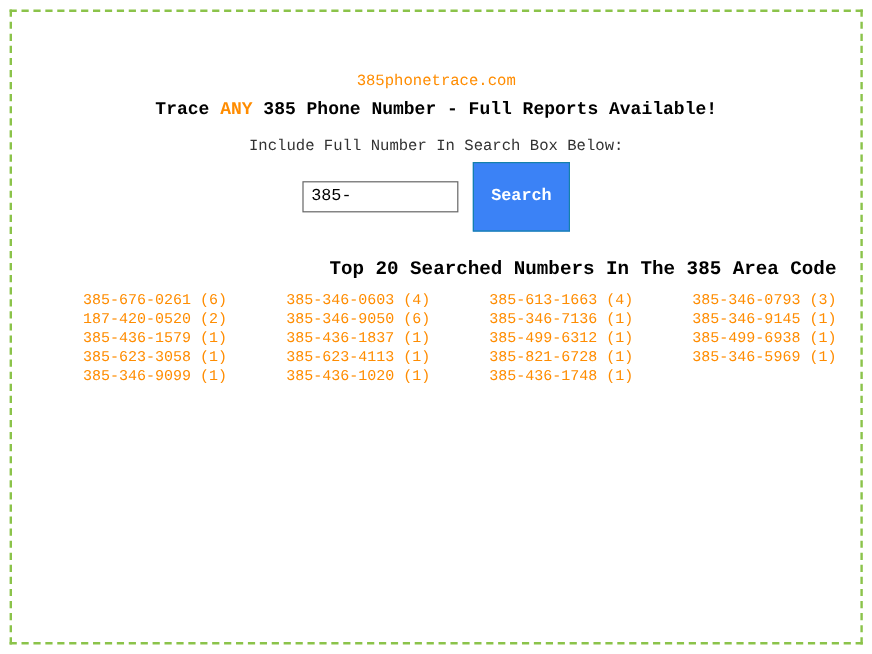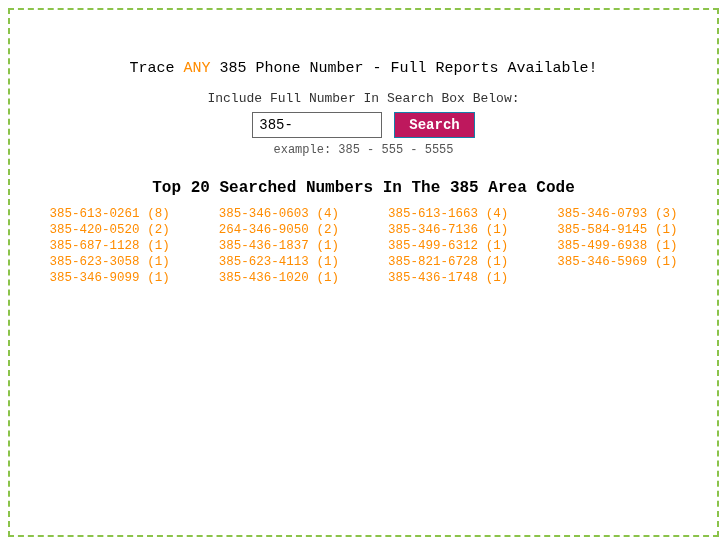--- a/index.html
+++ b/index.html
@@ -33,21 +33,21 @@
       margin-top: 40px;
     }
     .site-url {
       color: #ff8c00;
       font-size: 13px;
       font-family: 'Courier New', Courier, monospace;
       margin-bottom: 8px;
     }
     .tagline {
       font-size: 15px;
-      font-weight: normal;
+      font-weight: bold;
       color: #000;
       font-family: 'Courier New', Courier, monospace;
       margin-bottom: 14px;
     }
     .tagline .any {
       color: #ff8c00;
     }
     .search-label {
       font-size: 13px;
       color: #333;
@@ -63,37 +63,37 @@
     }
     .search-input {
       border: 1px solid #666;
       padding: 4px 6px;
       font-size: 14px;
       font-family: 'Courier New', Courier, monospace;
       width: 130px;
       outline: none;
     }
     .search-button {
-      background: #be185d;
+      background: #3b82f6;
       color: #fff;
       border: 1px solid #1580ab;
-      padding: 4px 14px;
+      padding: 20px 14px;
       font-size: 14px;
       font-family: 'Courier New', Courier, monospace;
       font-weight: bold;
       cursor: pointer;
     }
     .search-example {
       font-size: 12px;
       color: #555;
       font-family: 'Courier New', Courier, monospace;
     }
     .top-numbers-section {
       margin-top: 22px;
-      text-align: center;
+      text-align: right;
     }
     .top-numbers-title {
       font-size: 16px;
       font-weight: bold;
       color: #000;
       font-family: 'Courier New', Courier, monospace;
       margin-bottom: 10px;
     }
     .numbers-grid {
       display: grid;
@@ -115,43 +115,43 @@
       margin-top: 8px;
     }
   </style>
 </head>
 <body>
 
 <div class="outer-border">
 
 
   <div class="content-area">
+    <div class="site-url">385phonetrace.com</div>
     <div class="tagline">
       <span>Trace </span><span class="any">ANY</span><span> 385 Phone Number - Full Reports Available!</span>
     </div>
     <div class="search-label">Include Full Number In Search Box Below:</div>
     <div class="search-row">
       <input class="search-input" type="text" value="385-" style="">
       <button class="search-button">Search</button>
     </div>
-    <div class="search-example">example: 385 - 555 - 5555</div>
   </div>
 
   <div class="top-numbers-section">
     <div class="top-numbers-title">Top 20 Searched Numbers In The 385 Area Code</div>
     <div class="numbers-grid" id="numbers-grid">
-        <a class="phone-link" href="#">385-613-0261 (8)</a>
+        <a class="phone-link" href="#">385-676-0261 (6)</a>
         <a class="phone-link" href="#">385-346-0603 (4)</a>
         <a class="phone-link" href="#">385-613-1663 (4)</a>
         <a class="phone-link" href="#">385-346-0793 (3)</a>
-        <a class="phone-link" href="#">385-420-0520 (2)</a>
-        <a class="phone-link" href="#">264-346-9050 (2)</a>
+        <a class="phone-link" href="#">187-420-0520 (2)</a>
+        <a class="phone-link" href="#">385-346-9050 (6)</a>
         <a class="phone-link" href="#">385-346-7136 (1)</a>
-        <a class="phone-link" href="#">385-584-9145 (1)</a>
-        <a class="phone-link" href="#">385-687-1128 (1)</a>
+        <a class="phone-link" href="#">385-346-9145 (1)</a>
+        <a class="phone-link" href="#">385-436-1579 (1)</a>
         <a class="phone-link" href="#">385-436-1837 (1)</a>
         <a class="phone-link" href="#">385-499-6312 (1)</a>
         <a class="phone-link" href="#">385-499-6938 (1)</a>
         <a class="phone-link" href="#">385-623-3058 (1)</a>
         <a class="phone-link" href="#">385-623-4113 (1)</a>
         <a class="phone-link" href="#">385-821-6728 (1)</a>
         <a class="phone-link" href="#">385-346-5969 (1)</a>
         <a class="phone-link" href="#">385-346-9099 (1)</a>
         <a class="phone-link" href="#">385-436-1020 (1)</a>
         <a class="phone-link" href="#">385-436-1748 (1)</a>

